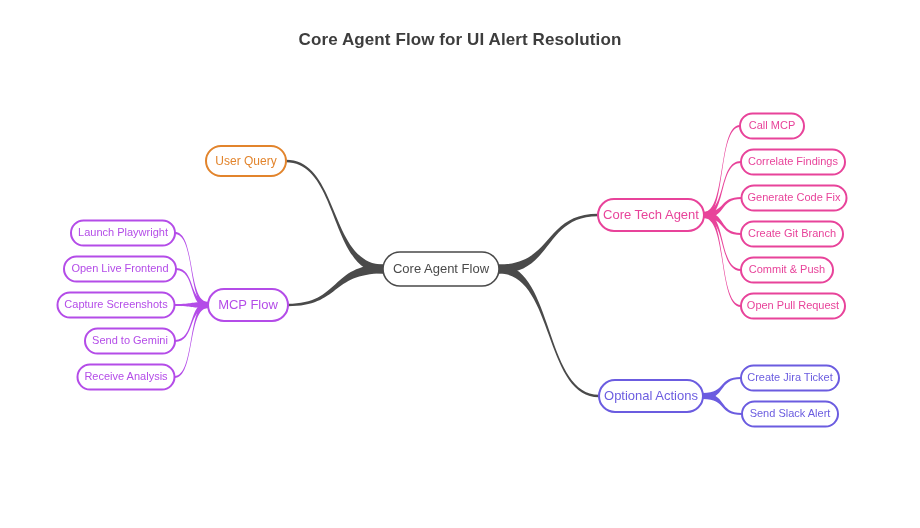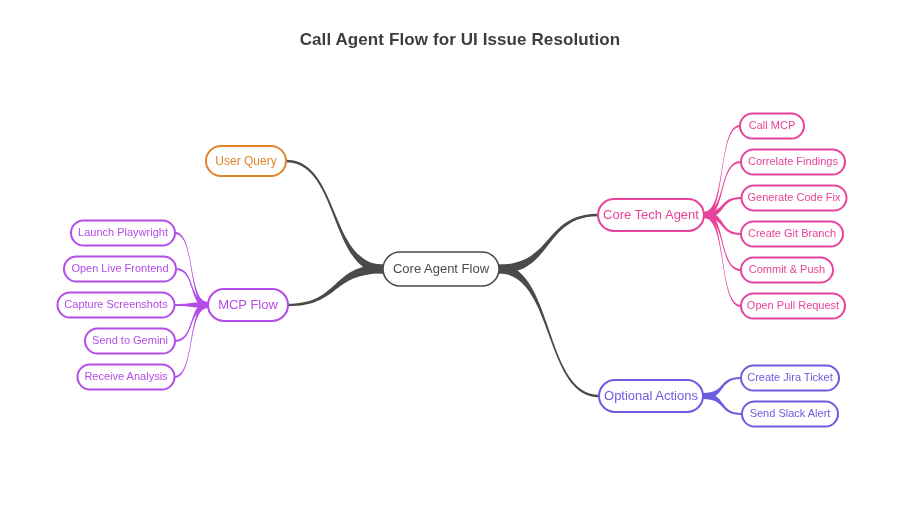--- a/index.html
+++ b/index.html
@@ -42,21 +42,21 @@
   }
   .node-box {
     fill: #ffffff;
   }
 </style>
 </head>
 <body>
 
 <div id="mindmap-root">
 
-  <div id="diagram-title">Call Agent Flow for UI Issue Resolution</div>
+  <div id="diagram-title">Core Agent Flow for UI Alert Resolution</div>
 
   <svg id="mindmap-svg" width="920" height="528">
       <g>
         <path d="M 383 264.5 C 329.65 264.5 339.35 159.8 286 159.8 L 286 162.2 C 339.35 162.2 329.65 273.5 383 273.5 Z" fill="#4a4a4a" stroke="none"></path>
         <path d="M 383 264.5 C 330.75 264.5 340.25 303.8 288 303.8 L 288 306.2 C 340.25 306.2 330.75 273.5 383 273.5 Z" fill="#4a4a4a" stroke="none"></path>
         <path d="M 499 264.5 C 553.45 264.5 543.55 213.8 598 213.8 L 598 216.2 C 543.55 216.2 553.45 273.5 499 273.5 Z" fill="#4a4a4a" stroke="none"></path>
         <path d="M 499 264.5 C 554 264.5 544 394.8 599 394.8 L 599 397.2 C 544 397.2 554 273.5 499 273.5 Z" fill="#4a4a4a" stroke="none"></path>
       </g>
       <g>
         <path d="M 208 302 C 187.54 302 195.46 232 175 232 L 175 234 C 195.46 234 187.54 308 208 308 Z" fill="#b44ce8" stroke="none"></path>

